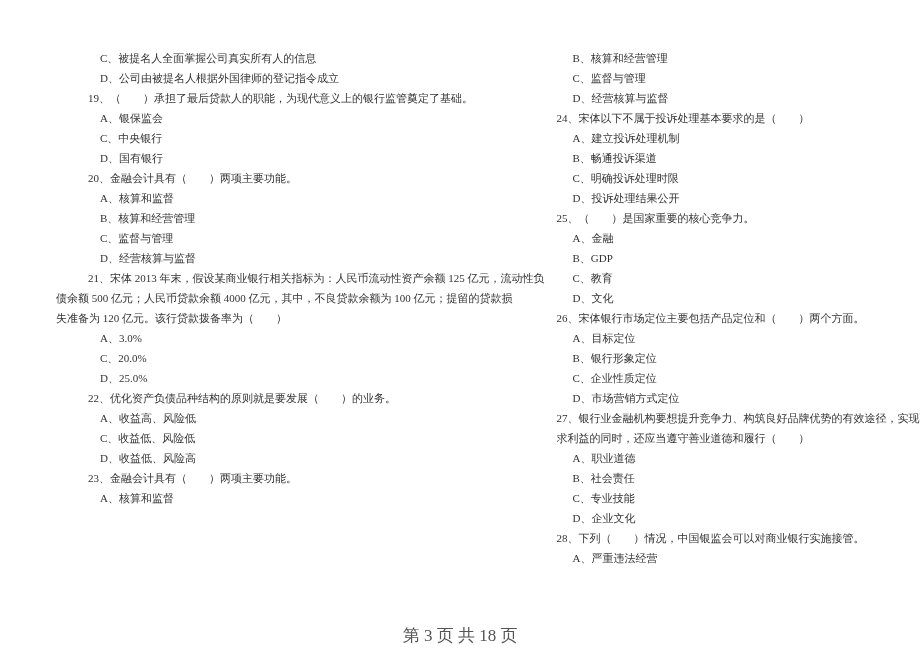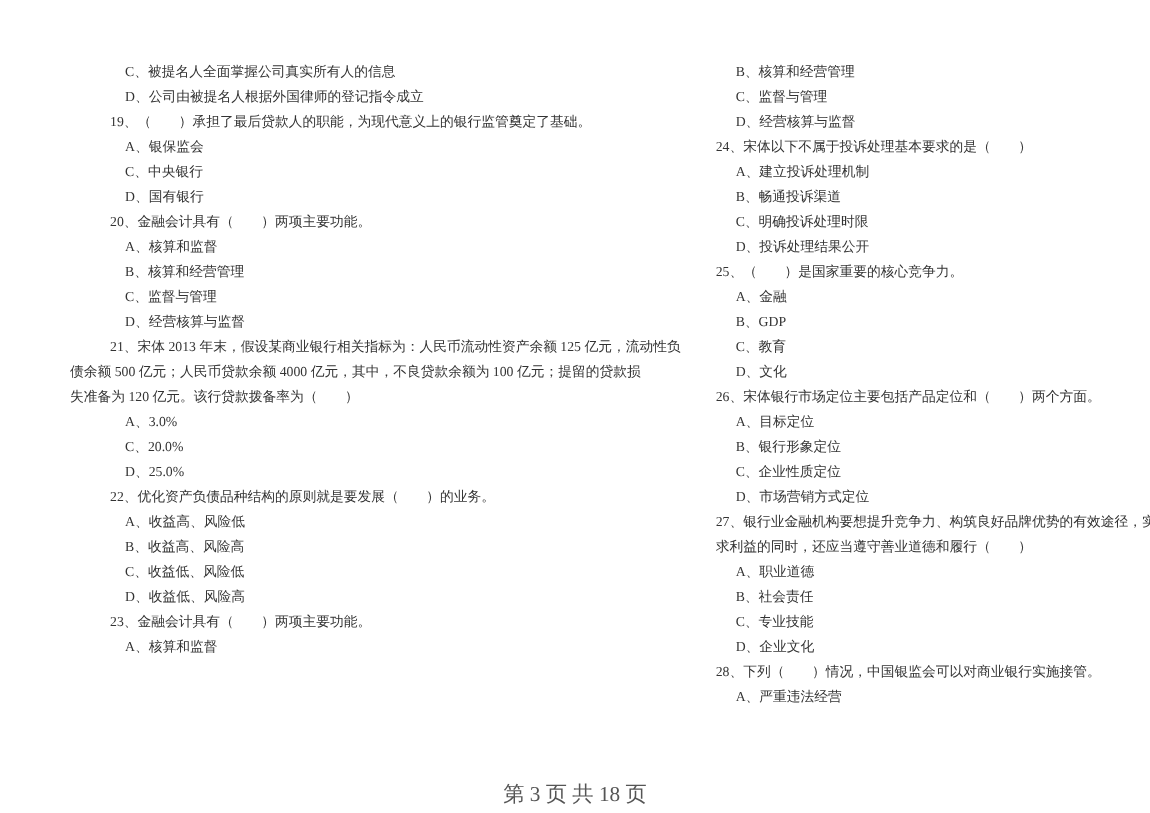--- a/index.html
+++ b/index.html
@@ -9,21 +9,21 @@
       background: #fff;
       font-family: "SimSun", "宋体", serif;
       font-size: 11px;
       color: #333;
       position: relative;
       overflow: hidden;
     }
     .page {
       padding: 48px 56px 30px 56px;
       display: flex;
-      gap: 28px;
+      gap: 12px;
       height: 600px;
     }
     .col {
       flex: 1;
       display: flex;
       flex-direction: column;
     }
     .line {
       line-height: 20px;
       white-space: nowrap;
@@ -60,21 +60,20 @@
       <div class="line opt">C、监督与管理</div>
       <div class="line opt">D、经营核算与监督</div>
       <div class="line qnum">21、宋体 2013 年末，假设某商业银行相关指标为：人民币流动性资产余额 125 亿元，流动性负</div>
       <div class="line q2">债余额 500 亿元；人民币贷款余额 4000 亿元，其中，不良贷款余额为 100 亿元；提留的贷款损</div>
       <div class="line q2">失准备为 120 亿元。该行贷款拨备率为（　　）</div>
       <div class="line opt">A、3.0%</div>
       <div class="line opt">C、20.0%</div>
       <div class="line opt">D、25.0%</div>
       <div class="line qnum">22、优化资产负债品种结构的原则就是要发展（　　）的业务。</div>
       <div class="line opt">A、收益高、风险低</div>
-      <div class="line opt">B、收益高、风险高</div>
       <div class="line opt">C、收益低、风险低</div>
       <div class="line opt">D、收益低、风险高</div>
       <div class="line qnum">23、金融会计具有（　　）两项主要功能。</div>
       <div class="line opt">A、核算和监督</div>
     </div>
   <div class="col" id="right-col">
       <div class="line opt2">B、核算和经营管理</div>
       <div class="line opt2">C、监督与管理</div>
       <div class="line opt2">D、经营核算与监督</div>
       <div class="line q2">24、宋体以下不属于投诉处理基本要求的是（　　）</div>

